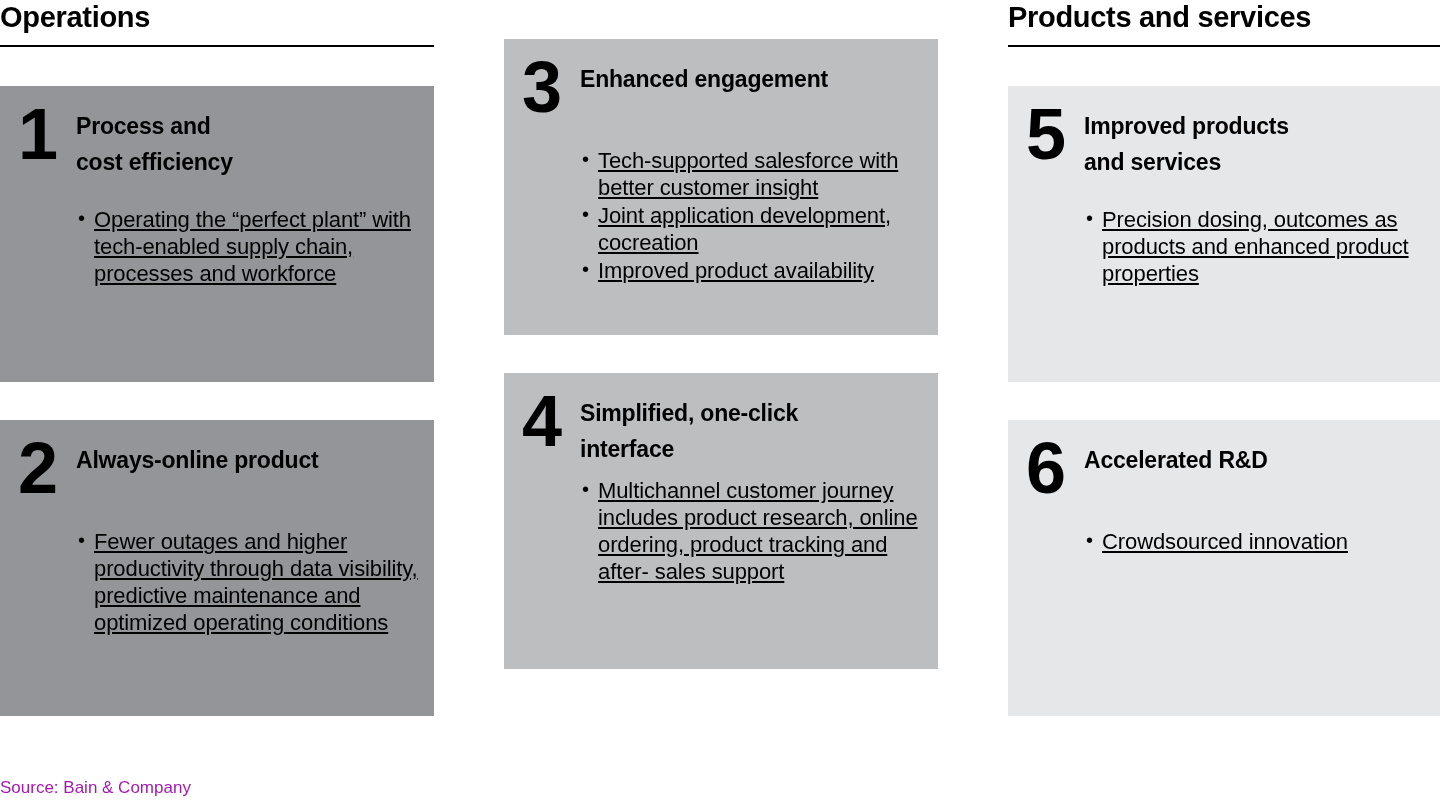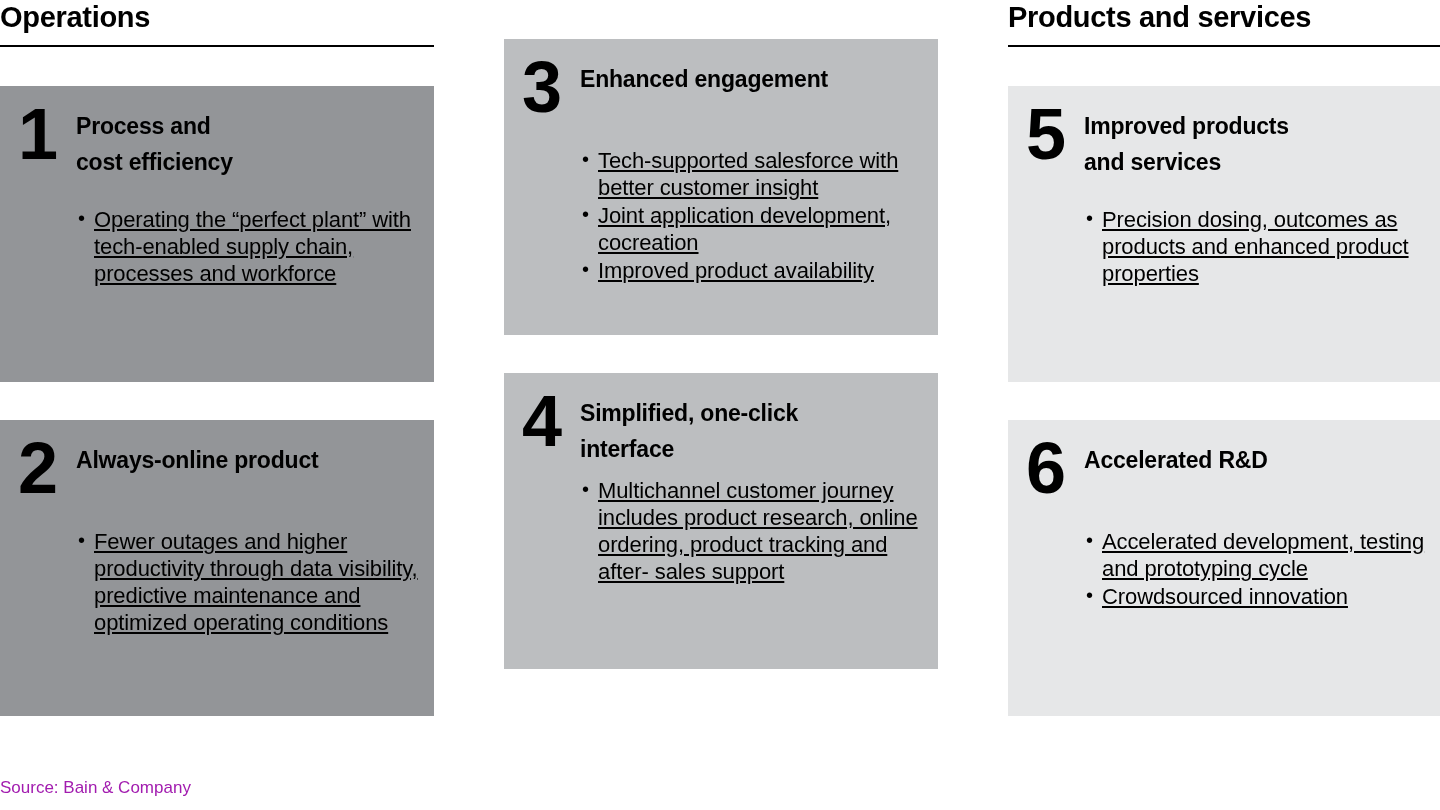--- a/index.html
+++ b/index.html
@@ -199,21 +199,20 @@
           <li>Precision dosing, outcomes as products and enhanced product properties</li>
         </ul>
       </div>
 
       <div class="box second tone-c box-h-2">
         <div class="box-head">
           <span class="box-number">6</span>
           <span class="box-title">Accelerated R&amp;D</span>
         </div>
         <ul class="bullets">
-          <li>Accelerated development, testing and prototyping cycle</li>
           <li>Crowdsourced innovation</li>
         </ul>
       </div>
     </div>
 
   </div>
 
   <div class="source">Source: Bain &amp; Company</div>
 
 </div>

